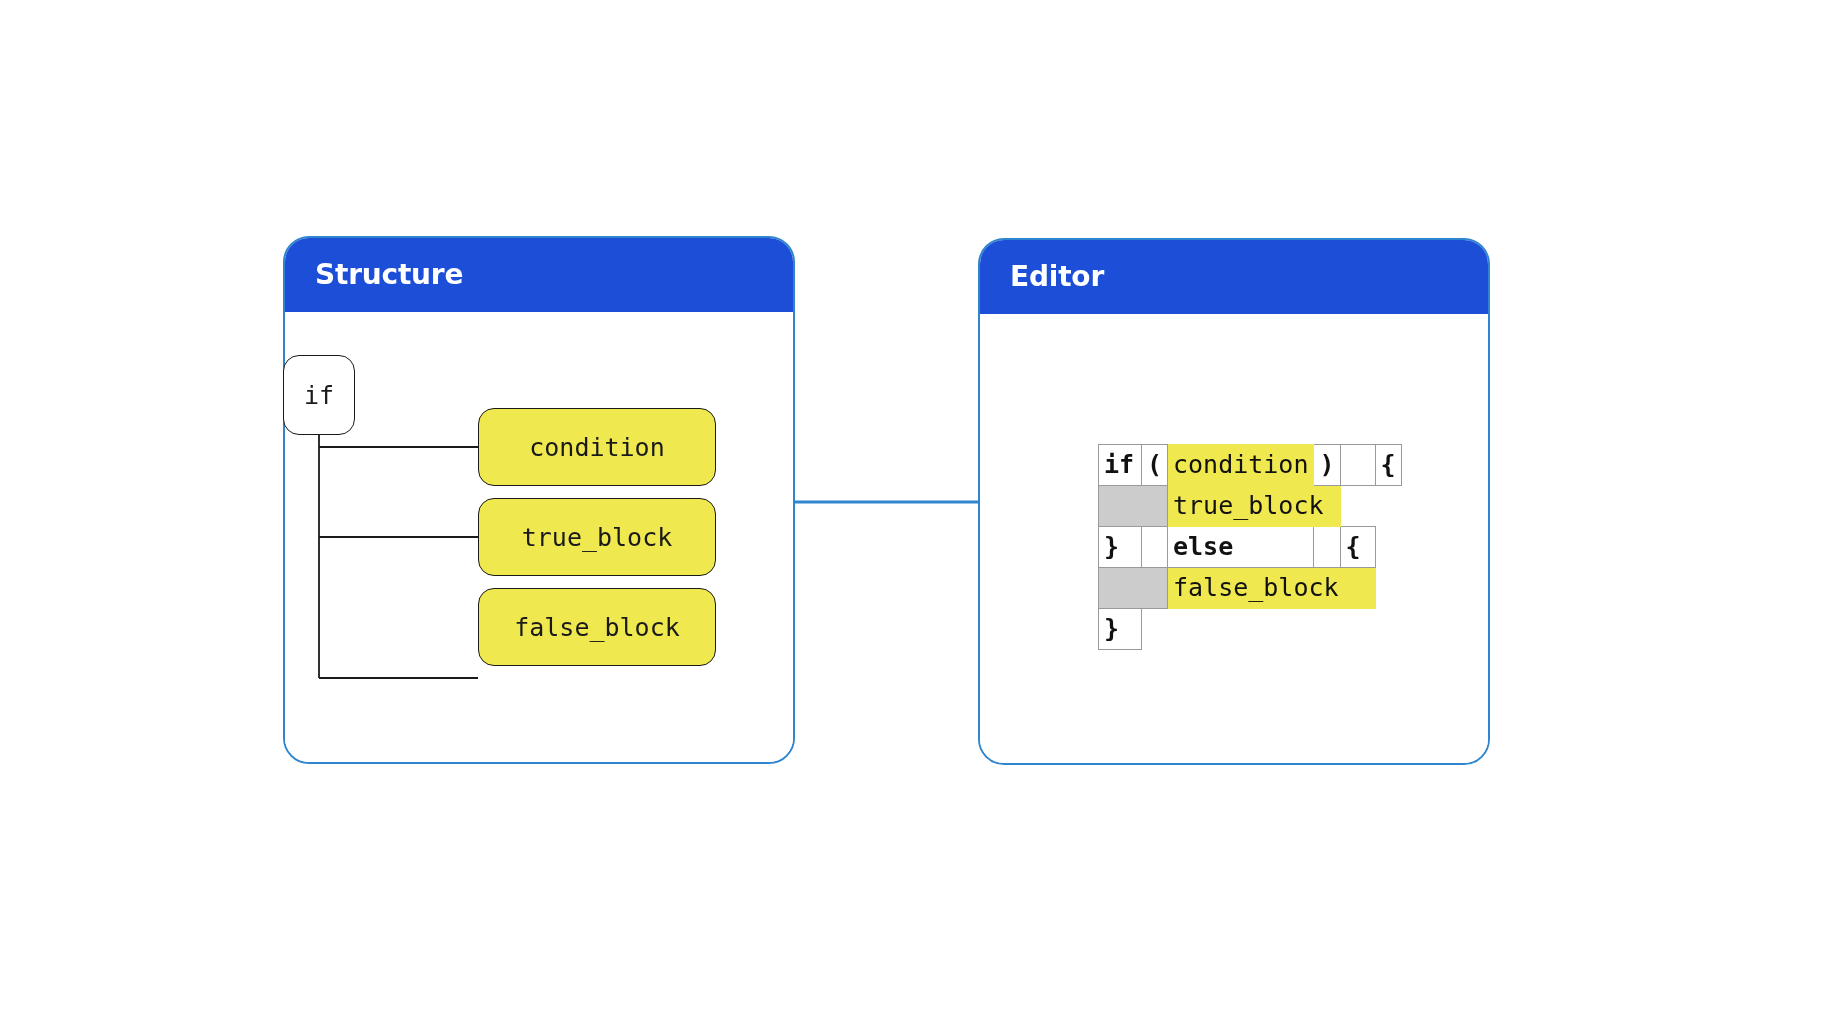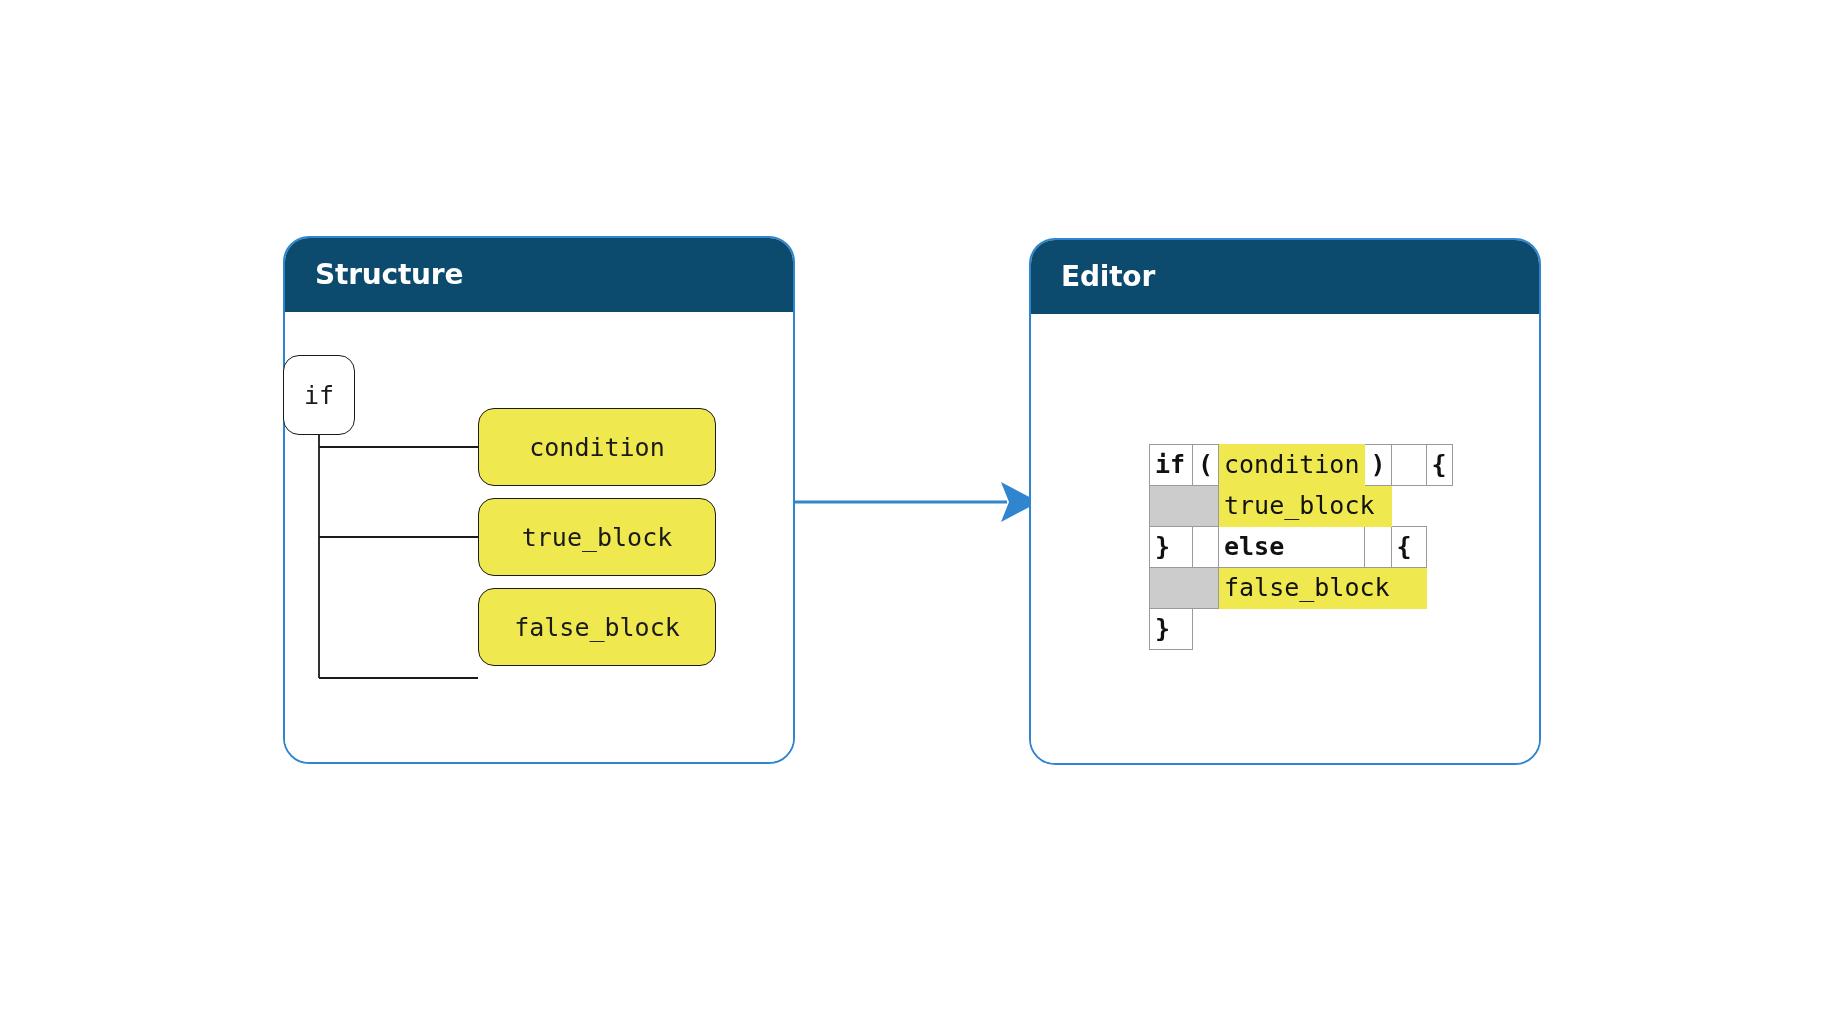--- a/index.html
+++ b/index.html
@@ -28,21 +28,21 @@
   .panel {
     position: absolute;
     border: 2px solid #2f86ce;
     border-radius: 26px;
     background: #ffffff;
     box-sizing: border-box;
     overflow: hidden;
   }
   .panel-header {
     height: 74px;
-    background: #0c4a6e;
+    background: #1d4ed8;
     box-sizing: border-box;
     display: flex;
     align-items: center;
     padding-left: 30px;
   }
   .panel-title {
     color: #ffffff;
     font-family: "DejaVu Sans", sans-serif;
     font-size: 28px;
     font-weight: bold;
@@ -50,21 +50,21 @@
     line-height: 1;
   }
   .panel-body {
     position: relative;
     width: 100%;
     height: calc(100% - 74px);
     background: #ffffff;
   }
 
   #panel-structure { left: 283px; top: 236px; width: 512px; height: 528px; }
-  #panel-editor    { left: 1029px; top: 238px; width: 512px; height: 527px; }
+  #panel-editor    { left: 978px; top: 238px; width: 512px; height: 527px; }
 
   
   .tree-layer {
     position: absolute;
     left: 0; top: 0;
     width: 100%; height: 100%;
     pointer-events: none;
   }
   .tree-layer svg { display: block; }
 

